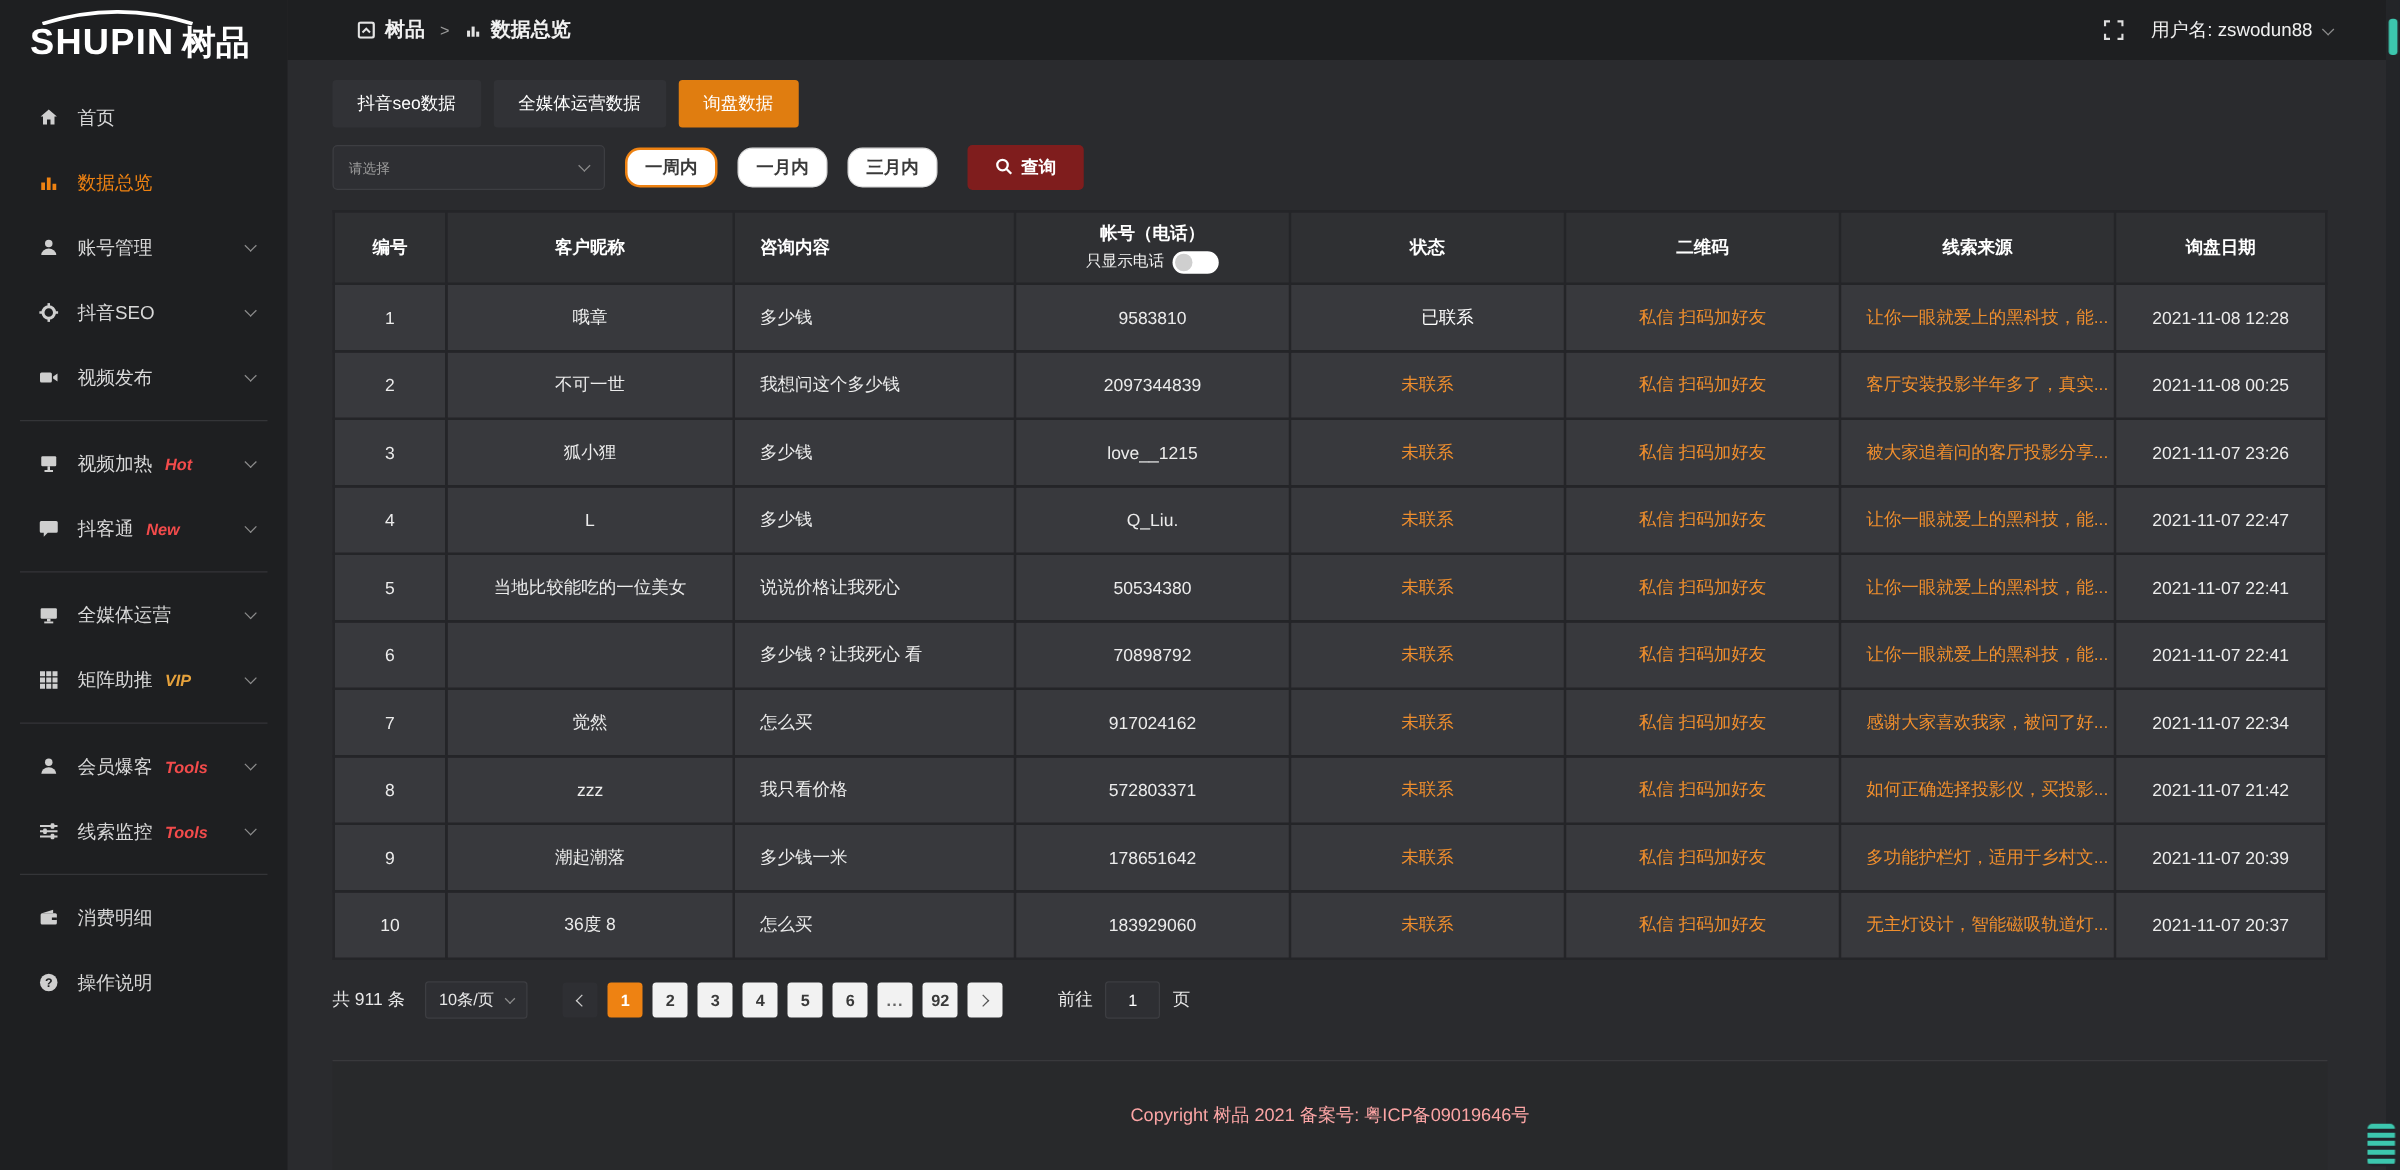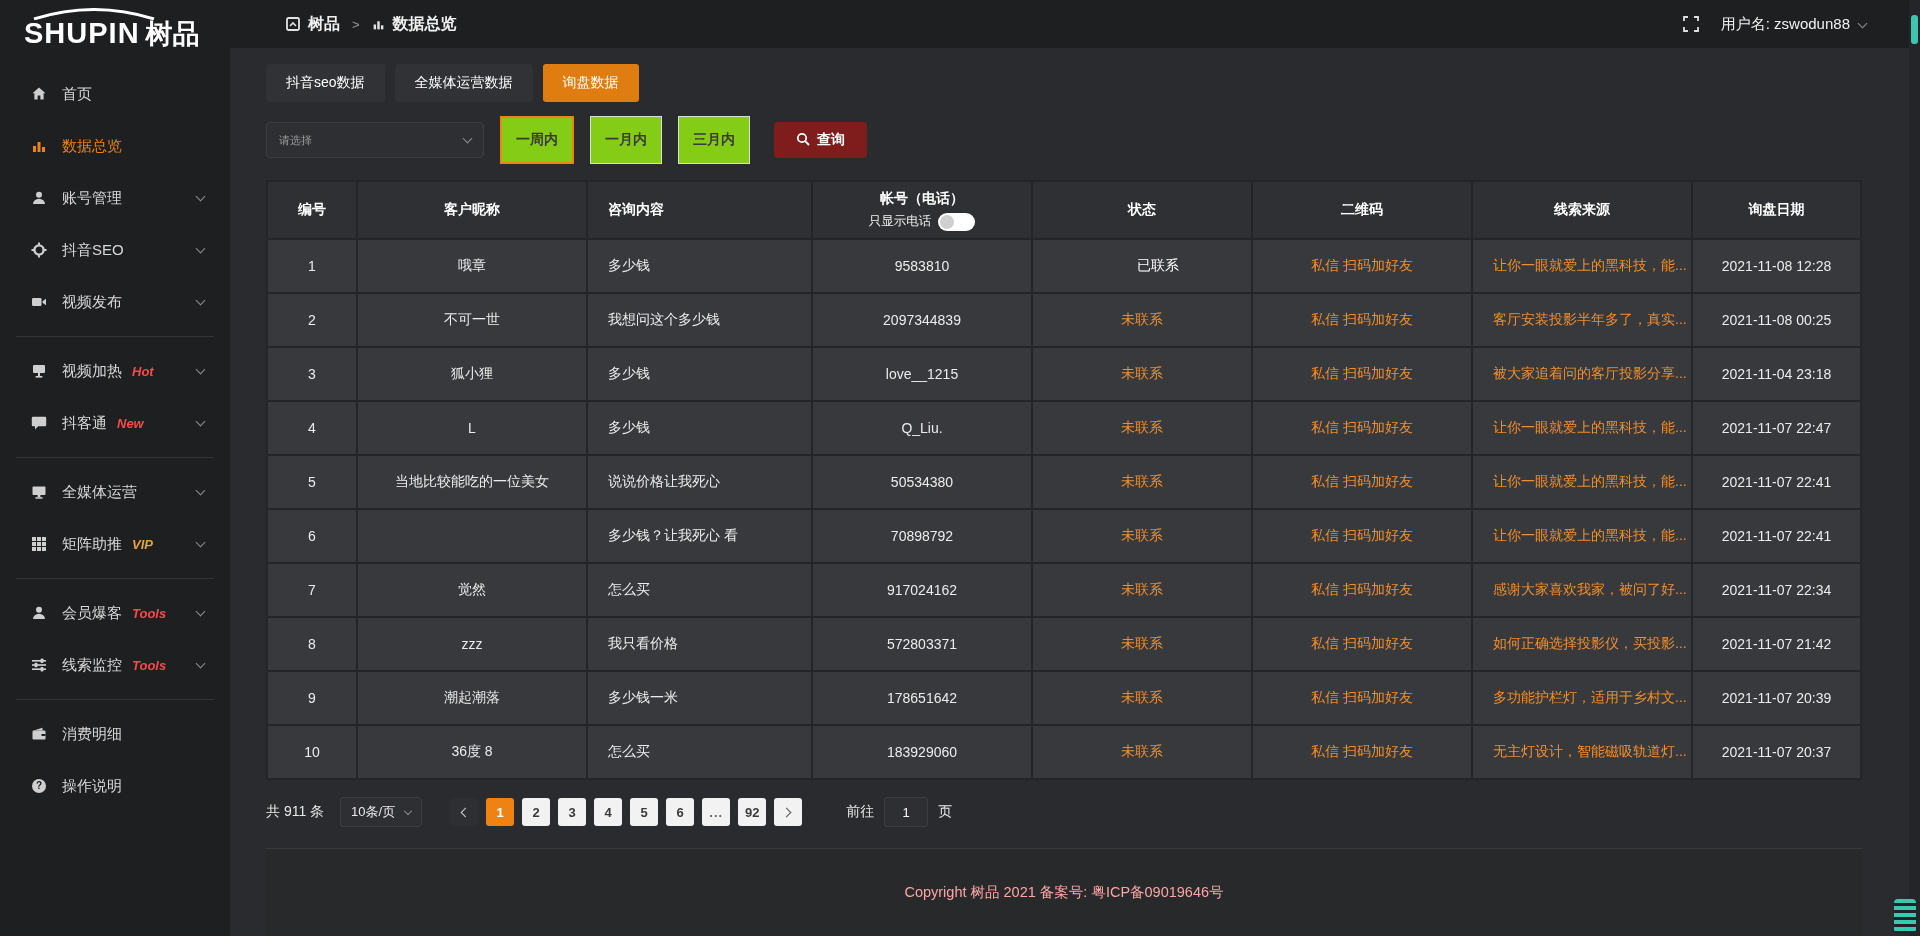--- a/index.html
+++ b/index.html
@@ -40,21 +40,21 @@
   .user .chev{margin-left:9px;margin-top:-2px;}
 
   .content{flex:1;padding:16px 60px 0 36px;display:flex;flex-direction:column;}
   .tabs{display:flex;gap:10px;}
   .tab{height:38px;padding:0 20px;background:#313236;border:none;border-radius:3px;color:#fff;font-size:14px;font-weight:400;font-family:inherit;cursor:pointer;}
   .tab.active{background:#e07d10;}
 
   .filters{display:flex;align-items:center;gap:12px;margin-top:14px;}
   .select{width:218px;height:36px;background:#2e2f33;border:1px solid #3d3e42;border-radius:4px;display:flex;align-items:center;padding:0 12px;color:#9c9c9c;font-size:11px;cursor:pointer;}
   .select .chev{margin-left:auto;margin-top:-3px;}
-  .range-btn{height:48px;padding:0 14px;background:#84cc16;color:#3a3a3a;border:1px solid #dcdcdc;border-radius:0;font-size:14px;font-weight:700;font-family:inherit;cursor:pointer;margin-left:4px;}
+  .range-btn{height:32px;padding:0 14px;background:#ffffff;color:#3a3a3a;border:1px solid #dcdcdc;border-radius:12px;font-size:14px;font-weight:700;font-family:inherit;cursor:pointer;margin-left:4px;}
   .range-btn.active{border:2px solid var(--accent);}
   .search-btn{height:36px;padding:0 22px;margin-left:12px;background:#7f1d1d;color:#fff;border:none;border-radius:4px;font-size:14px;font-weight:700;font-family:inherit;display:flex;align-items:center;gap:7px;cursor:pointer;}
 
   
   table{margin-top:16px;width:100%;border-collapse:collapse;table-layout:fixed;}
   th,td{border:2px solid #242528;text-align:center;font-size:14px;overflow:hidden;white-space:nowrap;text-overflow:ellipsis;}
   th{background:#2f3033;height:58px;color:#fff;font-weight:700;}
   td{background:#38393d;height:54px;color:#ececec;}
   th.al,td.al{text-align:left;padding-left:20px;}
   td.link{color:var(--link);cursor:pointer;}
@@ -370,21 +370,21 @@
   </tr>
 
   <tr>
     <td>3</td>
     <td>狐小狸</td>
     <td class="al">多少钱</td>
     <td>love__1215</td>
     <td style="color: var(--status-pending);">未联系</td>
     <td class="link">私信 扫码加好友</td>
     <td class="link al">被大家追着问的客厅投影分享...</td>
-    <td>2021-11-04 23:18</td>
+    <td>2021-11-07 23:26</td>
   </tr>
 
   <tr>
     <td>4</td>
     <td>L</td>
     <td class="al">多少钱</td>
     <td>Q_Liu.</td>
     <td style="color: var(--status-pending);">未联系</td>
     <td class="link">私信 扫码加好友</td>
     <td class="link al">让你一眼就爱上的黑科技，能...</td>

